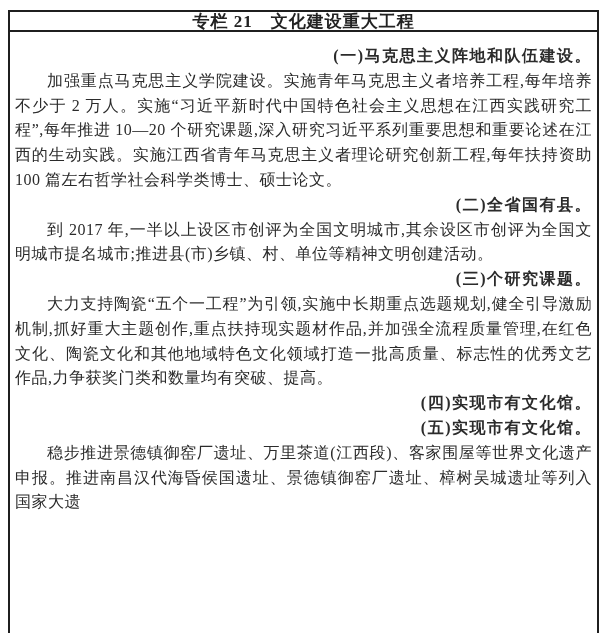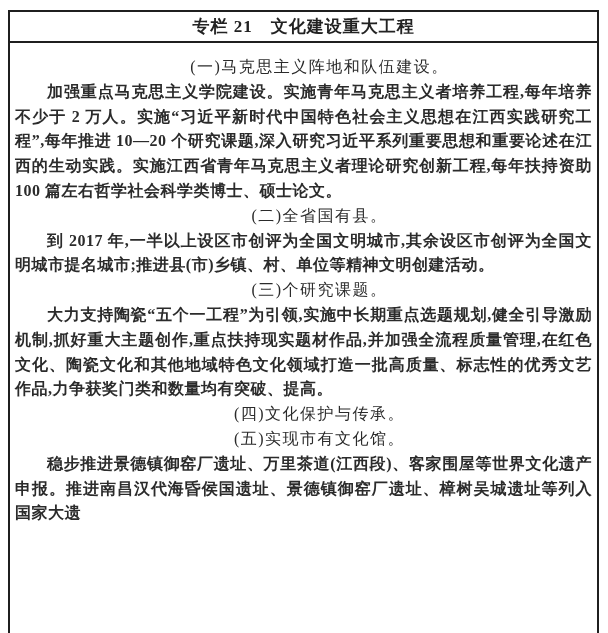--- a/index.html
+++ b/index.html
@@ -15,47 +15,46 @@
   }
   .panel {
     position: absolute;
     left: 8px; top: 10px;
     width: 591px; height: 660px; 
     border: 2px solid #1f1f1f;
     border-bottom: none;
     background: #ffffff;
   }
   .panel-header {
-    height: 31px;
+    height: 20px;
     border-bottom: 2px solid #1f1f1f;
     display: flex;
     align-items: center;
     justify-content: center;
     font-size: 17px;
     font-weight: bold;
     letter-spacing: 1px;
     color: #222222;
   }
   .panel-body {
     padding: 12px 5px 0 5px;
     font-size: 16px;
     line-height: 24.8px;
     letter-spacing: 0.5px;
   }
   .section-heading {
-    font-weight: normal;
+    font-weight: bold;
     text-indent: 2em;
     letter-spacing: 1.5px;
-    text-align: center;
+    text-align: right;
   }
   .section-paragraph {
     text-indent: 2em;
     text-align: justify;
     text-align-last: left;
-    font-weight: bold;
   }
 </style>
 </head>
 <body>
 
 <div class="panel">
   <div class="panel-header">专栏 21　文化建设重大工程</div>
 
   <div class="panel-body">
 
@@ -68,21 +67,21 @@
       <div class="section-heading">(二)全省国有县。</div>
       <p class="section-paragraph">到 2017 年,一半以上设区市创评为全国文明城市,其余设区市创评为全国文明城市提名城市;推进县(市)乡镇、村、单位等精神文明创建活动。</p>
     </div>
 
     <div class="section">
       <div class="section-heading">(三)个研究课题。</div>
       <p class="section-paragraph">大力支持陶瓷“五个一工程”为引领,实施中长期重点选题规划,健全引导激励机制,抓好重大主题创作,重点扶持现实题材作品,并加强全流程质量管理,在红色文化、陶瓷文化和其他地域特色文化领域打造一批高质量、标志性的优秀文艺作品,力争获奖门类和数量均有突破、提高。</p>
     </div>
 
     <div class="section">
-      <div class="section-heading">(四)文化保护与传承。</div>
+      <div class="section-heading">(四)实现市有文化馆。</div>
     </div>
 
     <div class="section">
       <div class="section-heading">(五)实现市有文化馆。</div>
       <p class="section-paragraph">稳步推进景德镇御窑厂遗址、万里茶道(江西段)、客家围屋等世界文化遗产申报。推进南昌汉代海昏侯国遗址、景德镇御窑厂遗址、樟树吴城遗址等列入国家大遗</p>
     </div>
 
   </div>
 </div>
 

